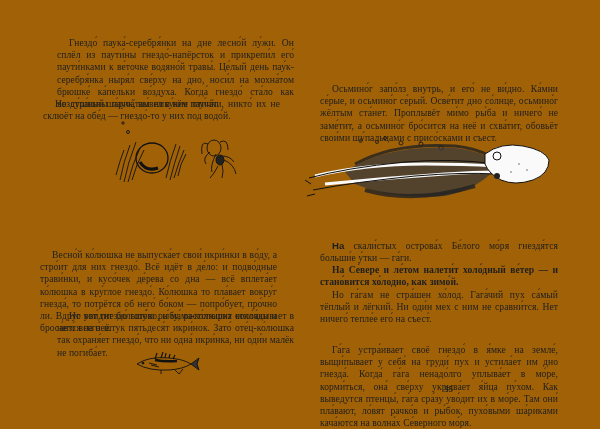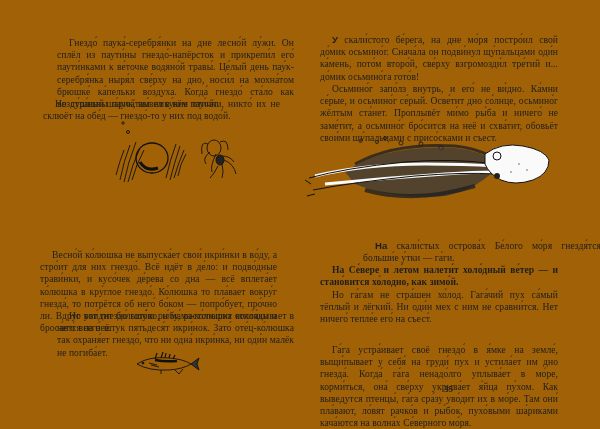--- a/index.html
+++ b/index.html
@@ -84,23 +84,20 @@
         <path d="M20 7 L22 1 M26 6 L28 0 M30 6 L31 1 M34 6 L35 2 M38 7 L40 3" stroke-width="1.2"></path>
         <path d="M20 8 Q30 10 42 9" stroke-width="2.5"></path>
         <circle cx="8" cy="11" r="1" fill="#111"></circle>
         <path d="M26 18 L26 22 M40 18 L44 22 L48 17"></path>
         <path d="M14 11 L22 13 M16 13 L24 15"></path>
       </g>
     </svg>
   </div>
 
   <div class="page page-right">
-    <div class="para" style="left:20px; top:34px; width:238px;">
-      <span class="indent"></span><span class="lead">У</span> <span>скали́стого бе́рега, на дне мо́ря постро́ил свой до́мик осьмино́г. Снача́ла он подви́нул щу́пальцами оди́н ка́мень, пото́м второ́й, све́рху взгромозди́л тре́тий и... до́мик осьмино́га гото́в!</span>
-    </div>
     <div class="para" style="left:20px; top:83px; width:238px;">
       <span class="indent"></span><span>Осьмино́г запо́лз внутрь, и его́ не ви́дно. Ка́мни се́рые, и осьмино́г се́рый. Осве́тит дно со́лнце, осьмино́г жёлтым ста́нет. Проплывёт ми́мо ры́ба и ничего́ не заме́тит, а осьмино́г бро́сится на неё и схва́тит, обовьёт свои́ми щу́пальцами с присо́сками и съест.</span>
     </div>
 
     <svg class="illustration" style="left:5px; top:134px;" width="250" height="75" viewBox="0 0 250 75">
       <g stroke="#111" fill="none" stroke-width="0.8">
         <circle cx="56" cy="6" r="1.2"></circle>
           <circle cx="72" cy="8" r="1.5"></circle>
           <circle cx="80" cy="4" r="1.5"></circle>
         <circle cx="96" cy="9" r="2"></circle>
@@ -122,21 +119,21 @@
       <path d="M180 20 Q196 8 218 12 Q240 16 244 26 Q244 40 228 46 Q210 52 196 46 Q184 40 180 30 Z" fill="#fafafa" stroke="#111" stroke-width="1"></path>
       <circle cx="192" cy="22" r="4" fill="none" stroke="#111"></circle>
       <circle cx="192" cy="42" r="3" fill="#222"></circle>
       <g fill="#666">
           <circle cx="214" cy="30" r="0.8"></circle>
           <circle cx="222" cy="36" r="0.8"></circle>
           <circle cx="206" cy="38" r="0.8"></circle>
         </g>
     </svg>
 
-    <div class="para" style="left:20px; top:240px; width:238px;margin-left:43px;">
+    <div class="para" style="left:20px; top:240px; width:238px;">
       <span class="indent"></span><span class="lead">На</span> <span>скали́стых острова́х Бе́лого мо́ря гнездя́тся больши́е у́тки — га́ги.</span>
     </div>
     <div class="para" style="left:20px; top:264px; width:238px;font-weight:bold;">
       <span class="indent"></span><span>На Се́вере и ле́том налети́т холо́дный ве́тер — и стано́вится хо́лодно, как зимо́й.</span>
     </div>
     <div class="para" style="left:20px; top:289px; width:238px;">
       <span class="indent"></span><span>Но га́гам не стра́шен хо́лод. Гага́чий пух са́мый тёплый и лёгкий. Ни оди́н мех с ним не сравни́тся. Нет ничего́ тепле́е его́ на съест́.</span>
     </div>
     <div class="para" style="left:20px; top:344px; width:238px;">
       <span class="indent"></span><span>Га́га устра́ивает своё гнездо́ в я́мке на земле́, выщи́пывает у себя́ на груди́ пух и устила́ет им дно гнезда́. Когда́ га́га ненадо́лго уплыва́ет в мо́ре, корми́ться, она́ све́рху укрыва́ет я́йца пу́хом. Как выведутся птенцы́, га́га сра́зу уво́дит их в мо́ре. Там они́ пла́вают, ло́вят рачко́в и ры́бок, пухо́выми ша́риками кача́ются на волна́х Се́верного мо́ря.</span>

